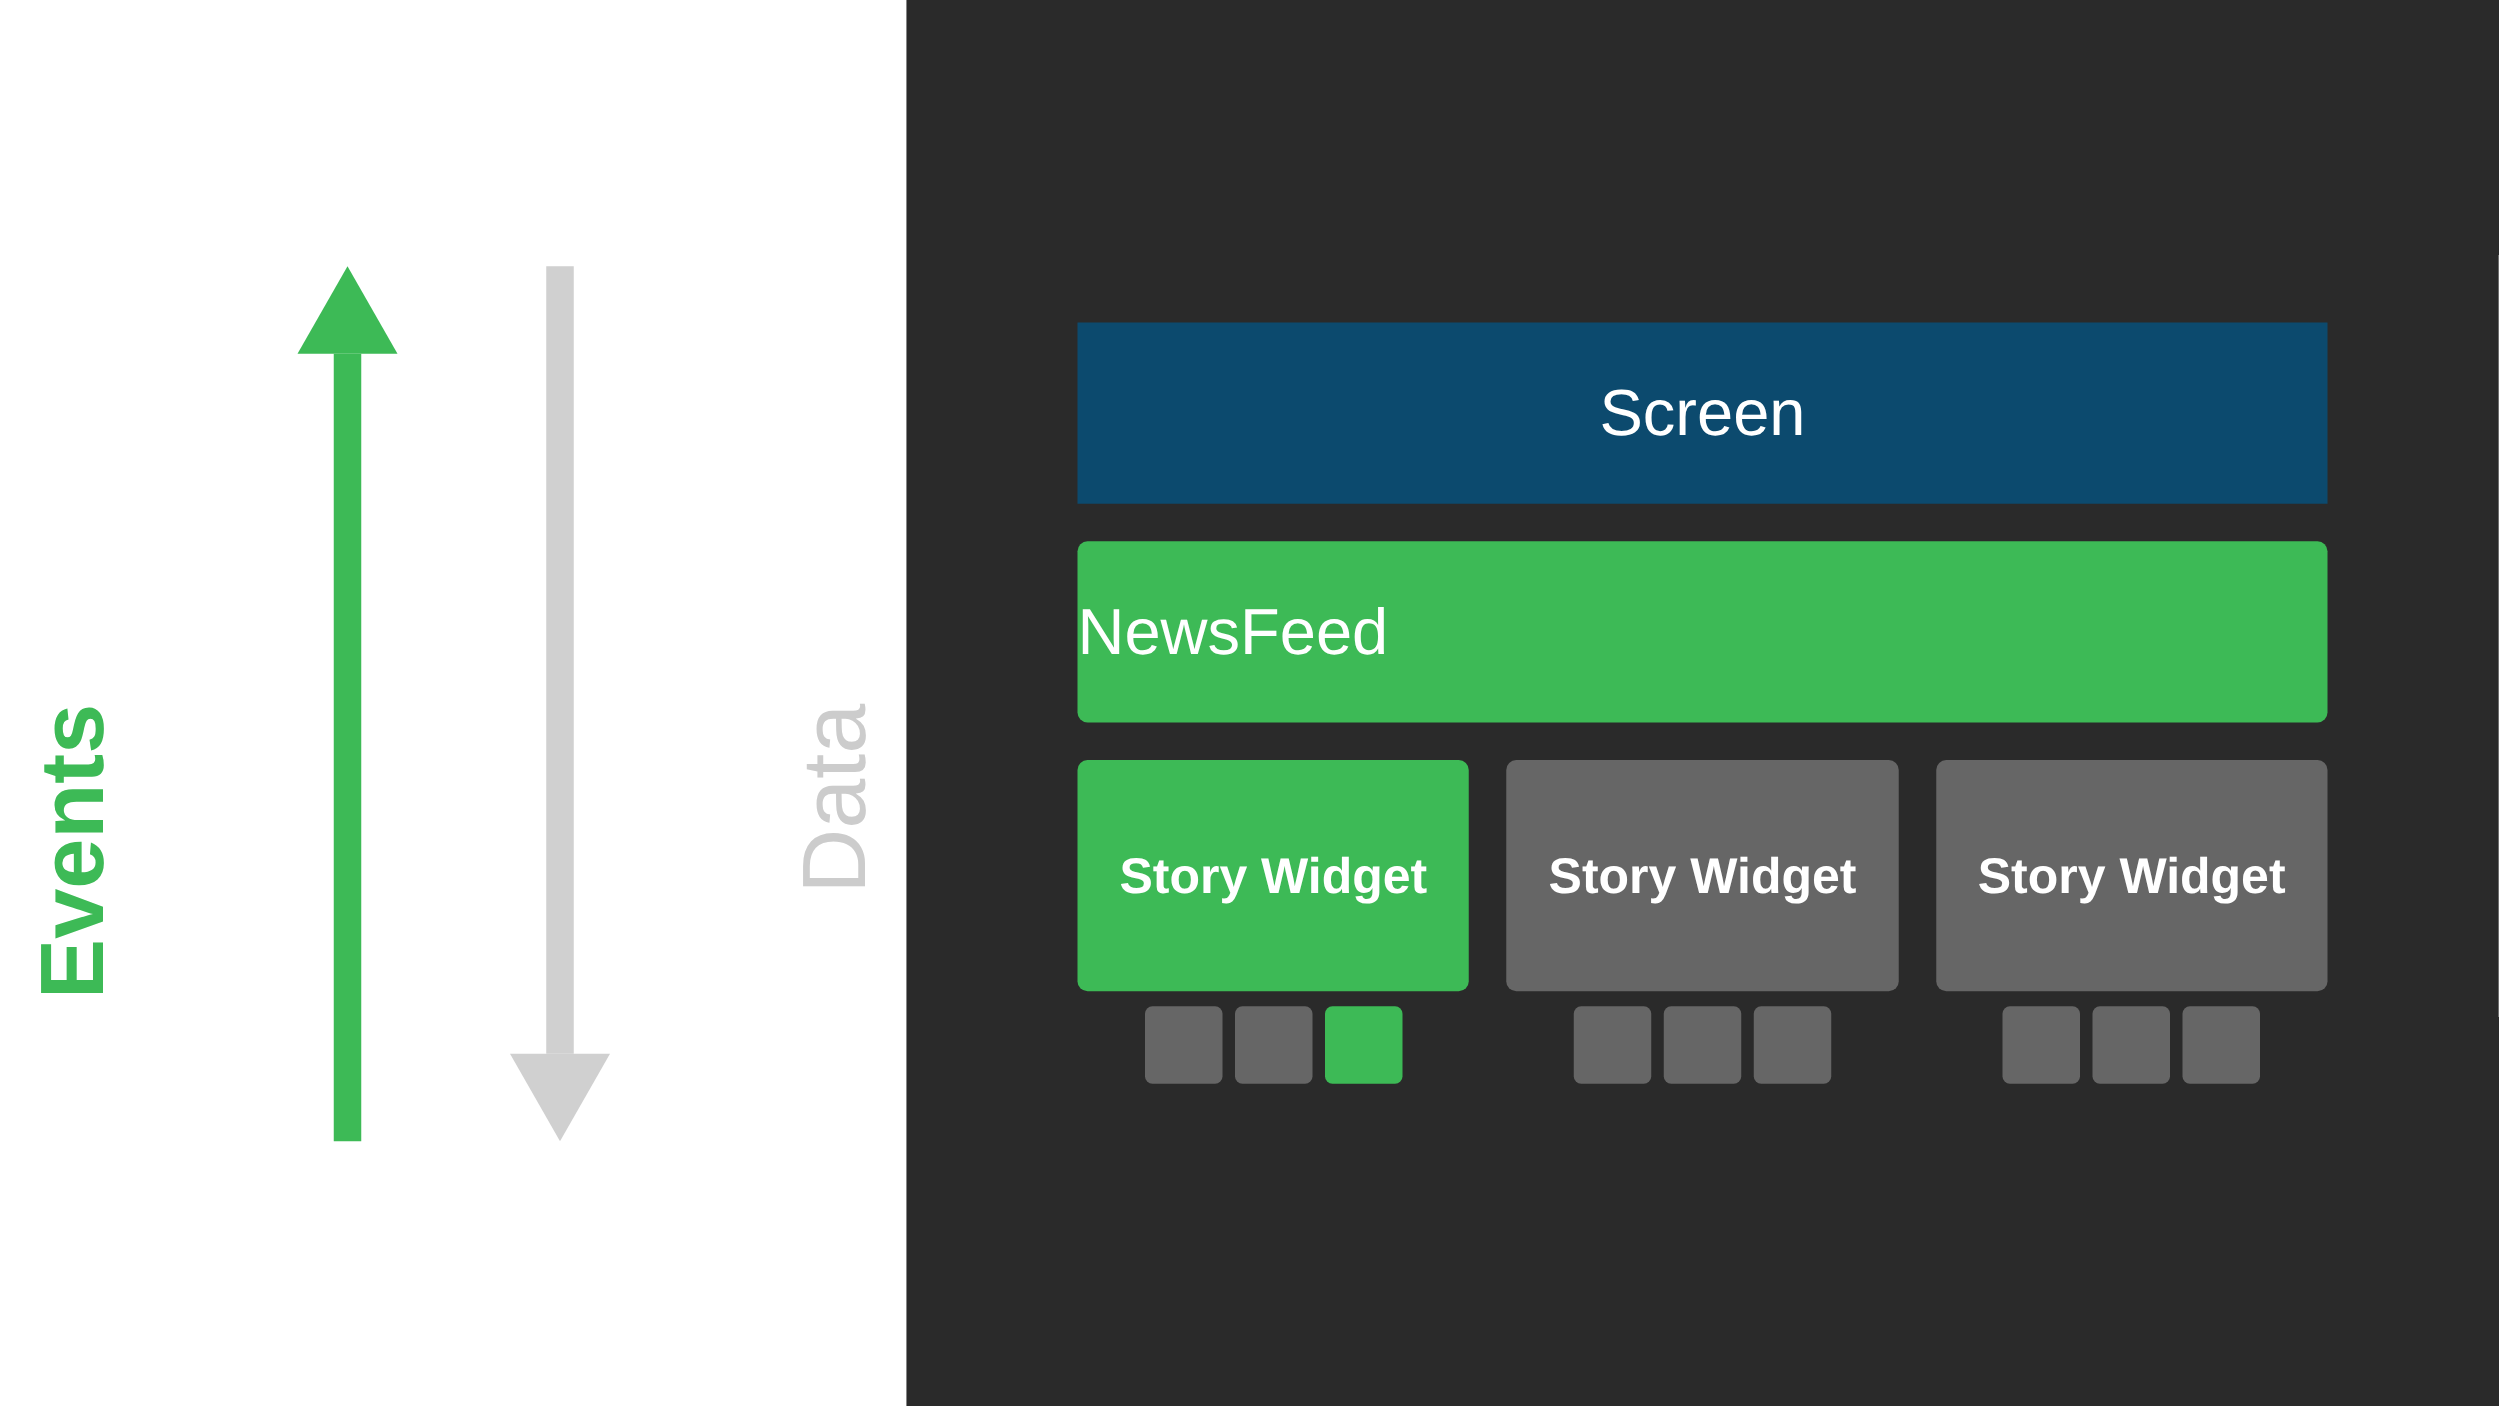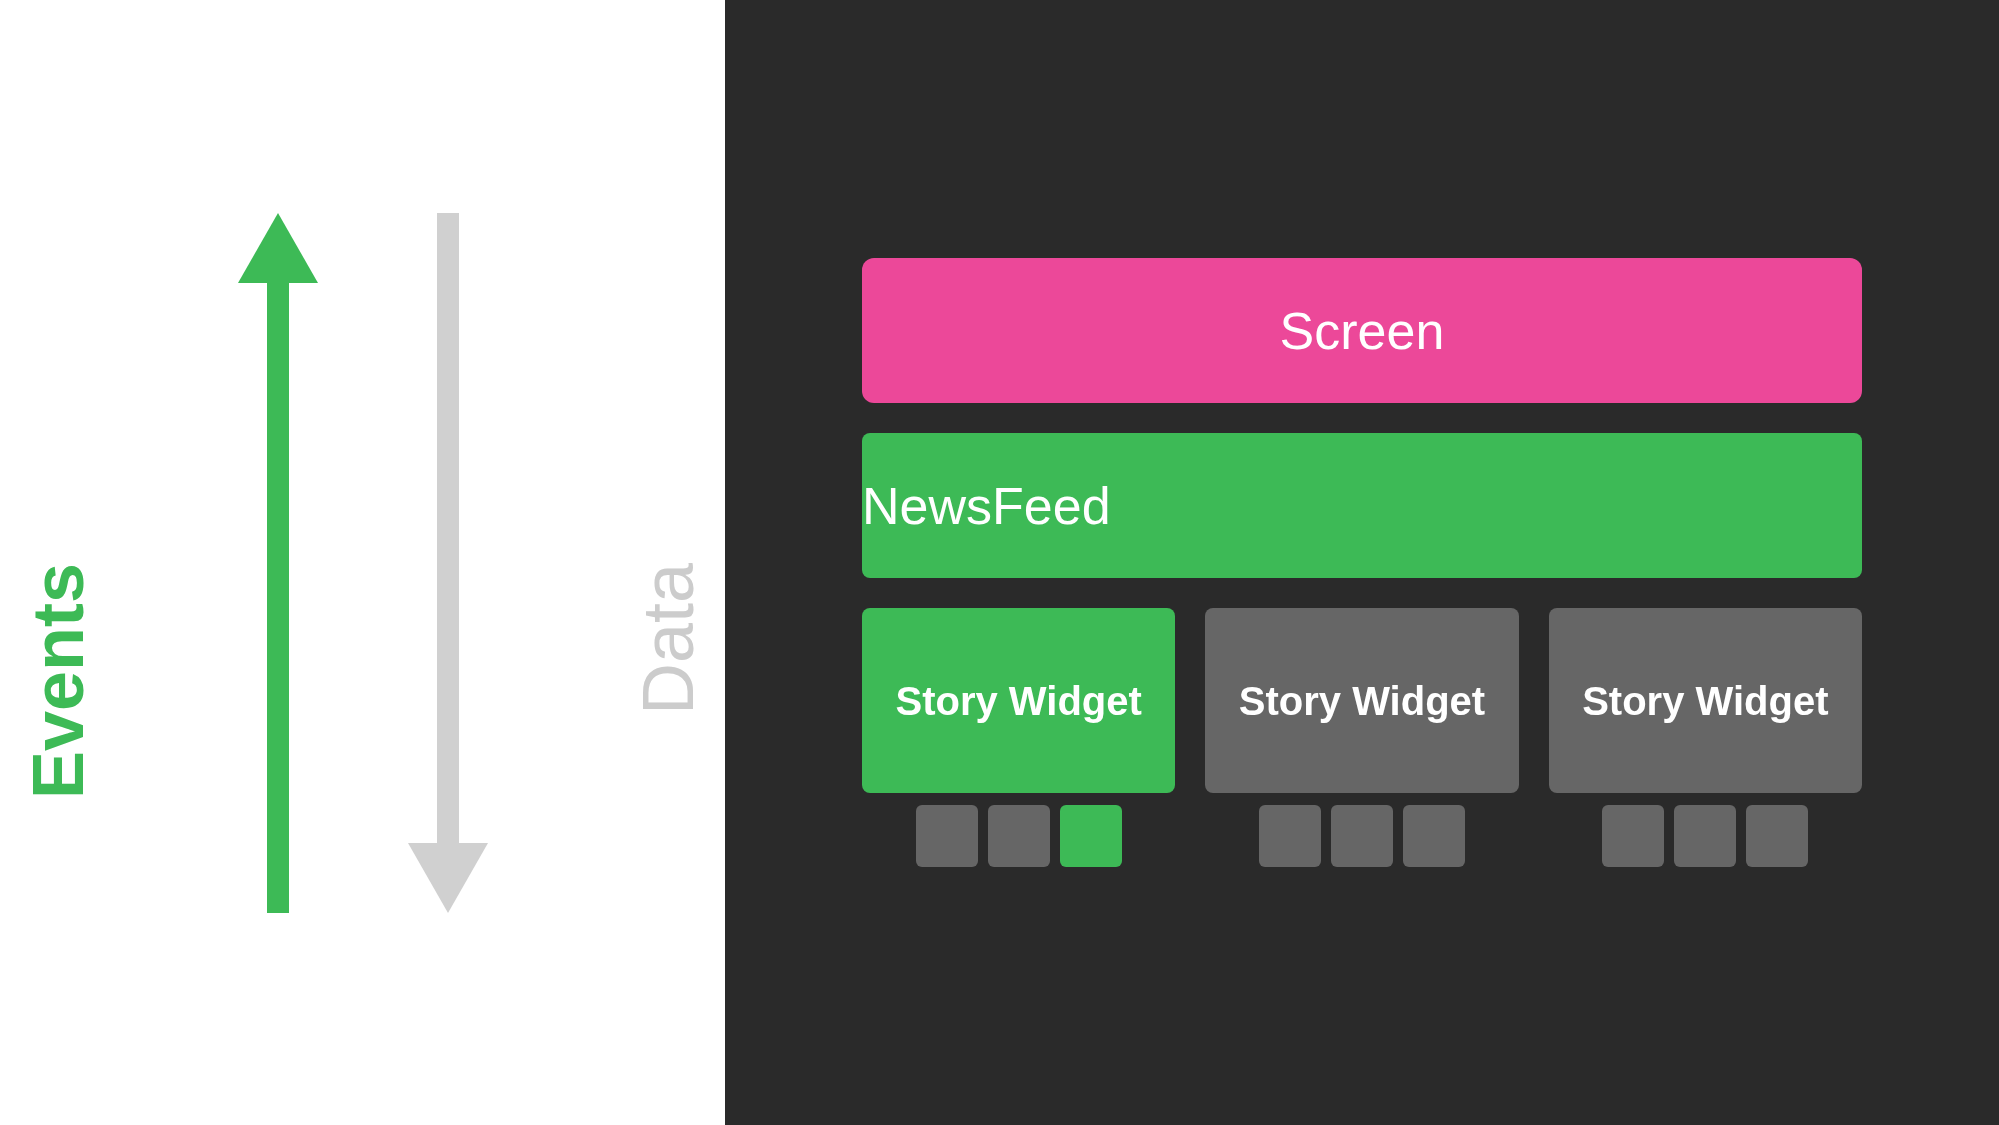--- a/index.html
+++ b/index.html
@@ -111,22 +111,22 @@
     
     .right-content {
       display: flex;
       flex-direction: column;
       gap: 30px;
       width: 1000px;
       padding: 60px 0;
     }
 
     .screen-box {
-      background: #ec4899;
-      border-radius: 12px;
+      background: #0c4a6e;
+      border-radius: 0;
       height: 145px;
       display: flex;
       align-items: center;
       justify-content: center;
       width: 100%;
     }
 
     .screen-box-label {
       color: #ffffff;
       font-size: 52px;

